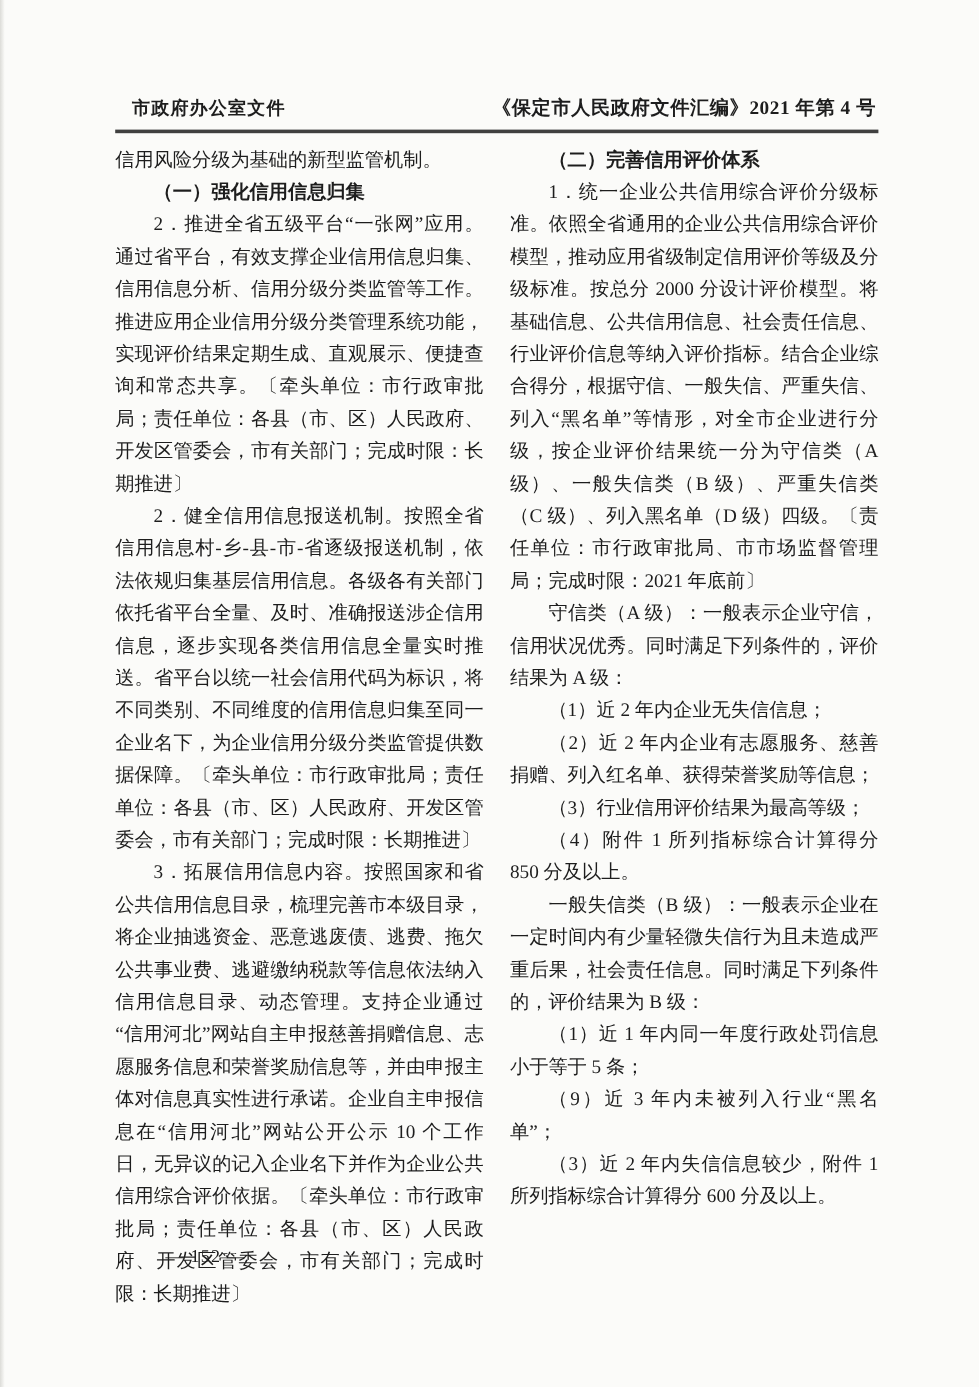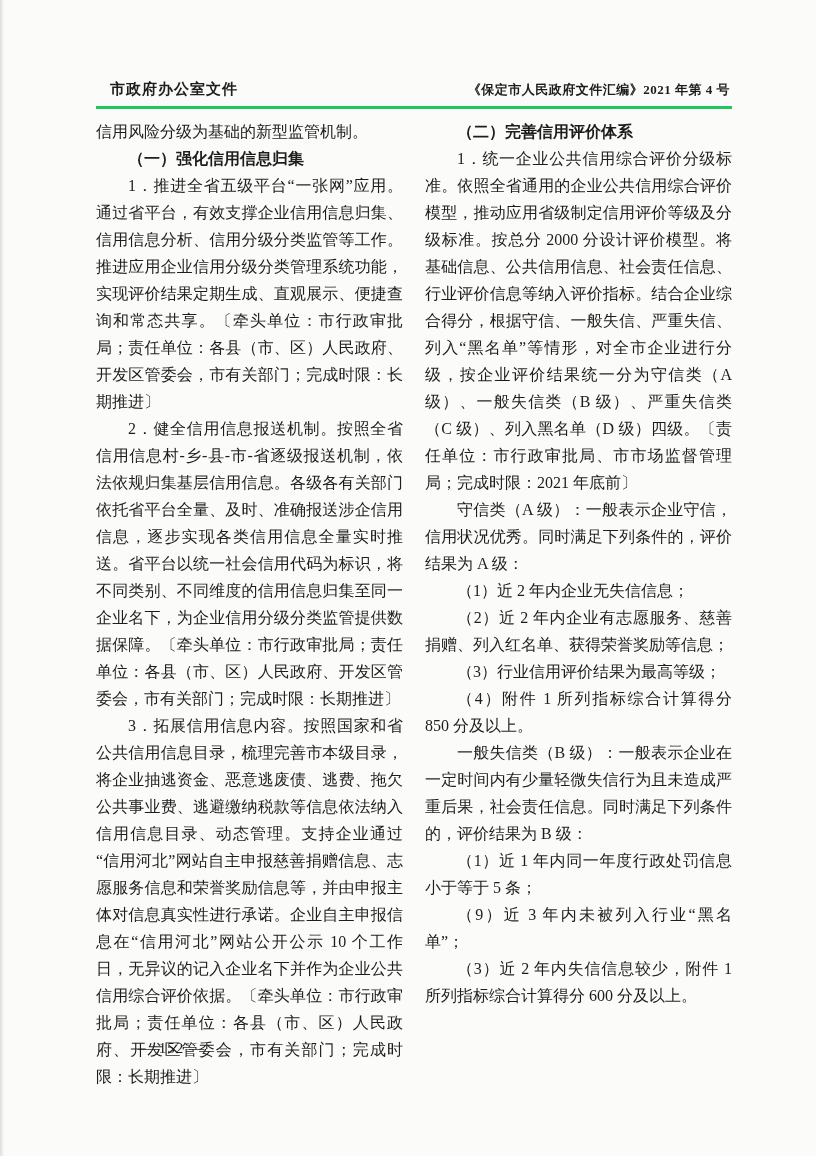--- a/index.html
+++ b/index.html
@@ -27,32 +27,32 @@
   .content {
     position: absolute;
     left: 96px;
     top: 80px;
     width: 636px;
   }
   .doc-header {
     display: flex;
     justify-content: space-between;
     align-items: baseline;
-    border-bottom: 3px solid #22c55e;
+    border-bottom: 3px solid #404040;
     padding: 0 2px 7px 14px;
   }
   .doc-header .left-label {
     font-family: "Liberation Sans", "DejaVu Sans", sans-serif;
     font-weight: bold;
     font-size: 15px;
     letter-spacing: 1px;
   }
   .doc-header .right-label {
     font-weight: bold;
-    font-size: 13px;
+    font-size: 16px;
     letter-spacing: 0.5px;
   }
   .columns {
     display: flex;
     justify-content: space-between;
     margin-top: 9px;
   }
   .col {
     width: 307px;
     font-size: 16px;
@@ -84,21 +84,21 @@
 
     <div class="doc-header">
       <span class="left-label">市政府办公室文件</span>
       <span class="right-label">《保定市人民政府文件汇编》2021 年第 4 号</span>
     </div>
 
     <div class="columns">
       <div class="col">
           <p class="para continuation">信用风险分级为基础的新型监管机制。</p>
           <p class="para heading">（一）强化信用信息归集</p>
-          <p class="para body">1．推进全省五级平台“一张网”应用。通过省平台，有效支撑企业信用信息归集、信用信息分析、信用分级分类监管等工作。推进应用企业信用分级分类管理系统功能，实现评价结果定期生成、直观展示、便捷查询和常态共享。〔牵头单位：市行政审批局；责任单位：各县（市、区）人民政府、开发区管委会，市有关部门；完成时限：长期推进〕</p>
+          <p class="para body">2．推进全省五级平台“一张网”应用。通过省平台，有效支撑企业信用信息归集、信用信息分析、信用分级分类监管等工作。推进应用企业信用分级分类管理系统功能，实现评价结果定期生成、直观展示、便捷查询和常态共享。〔牵头单位：市行政审批局；责任单位：各县（市、区）人民政府、开发区管委会，市有关部门；完成时限：长期推进〕</p>
           <p class="para body">2．健全信用信息报送机制。按照全省信用信息村-乡-县-市-省逐级报送机制，依法依规归集基层信用信息。各级各有关部门依托省平台全量、及时、准确报送涉企信用信息，逐步实现各类信用信息全量实时推送。省平台以统一社会信用代码为标识，将不同类别、不同维度的信用信息归集至同一企业名下，为企业信用分级分类监管提供数据保障。〔牵头单位：市行政审批局；责任单位：各县（市、区）人民政府、开发区管委会，市有关部门；完成时限：长期推进〕</p>
           <p class="para body">3．拓展信用信息内容。按照国家和省公共信用信息目录，梳理完善市本级目录，将企业抽逃资金、恶意逃废债、逃费、拖欠公共事业费、逃避缴纳税款等信息依法纳入信用信息目录、动态管理。支持企业通过“信用河北”网站自主申报慈善捐赠信息、志愿服务信息和荣誉奖励信息等，并由申报主体对信息真实性进行承诺。企业自主申报信息在“信用河北”网站公开公示 10 个工作日，无异议的记入企业名下并作为企业公共信用综合评价依据。〔牵头单位：市行政审批局；责任单位：各县（市、区）人民政府、开发区管委会，市有关部门；完成时限：长期推进〕</p>
         </div>
       <div class="col">
           <p class="para heading">（二）完善信用评价体系</p>
           <p class="para body">1．统一企业公共信用综合评价分级标准。依照全省通用的企业公共信用综合评价模型，推动应用省级制定信用评价等级及分级标准。按总分 2000 分设计评价模型。将基础信息、公共信用信息、社会责任信息、行业评价信息等纳入评价指标。结合企业综合得分，根据守信、一般失信、严重失信、列入“黑名单”等情形，对全市企业进行分级，按企业评价结果统一分为守信类（A 级）、一般失信类（B 级）、严重失信类（C 级）、列入黑名单（D 级）四级。〔责任单位：市行政审批局、市市场监督管理局；完成时限：2021 年底前〕</p>
           <p class="para body">守信类（A 级）：一般表示企业守信，信用状况优秀。同时满足下列条件的，评价结果为 A 级：</p>
           <p class="para body">（1）近 2 年内企业无失信信息；</p>
           <p class="para body">（2）近 2 年内企业有志愿服务、慈善捐赠、列入红名单、获得荣誉奖励等信息；</p>
           <p class="para body">（3）行业信用评价结果为最高等级；</p>

